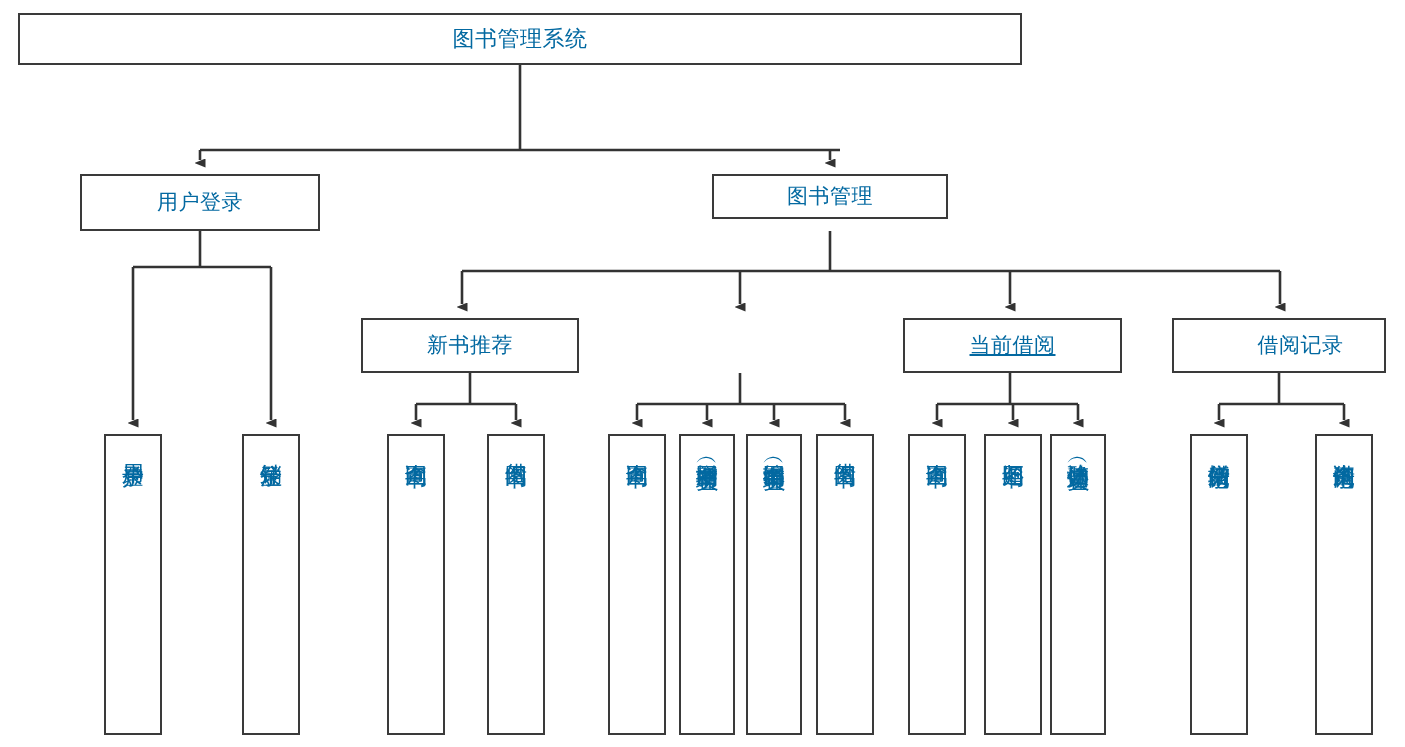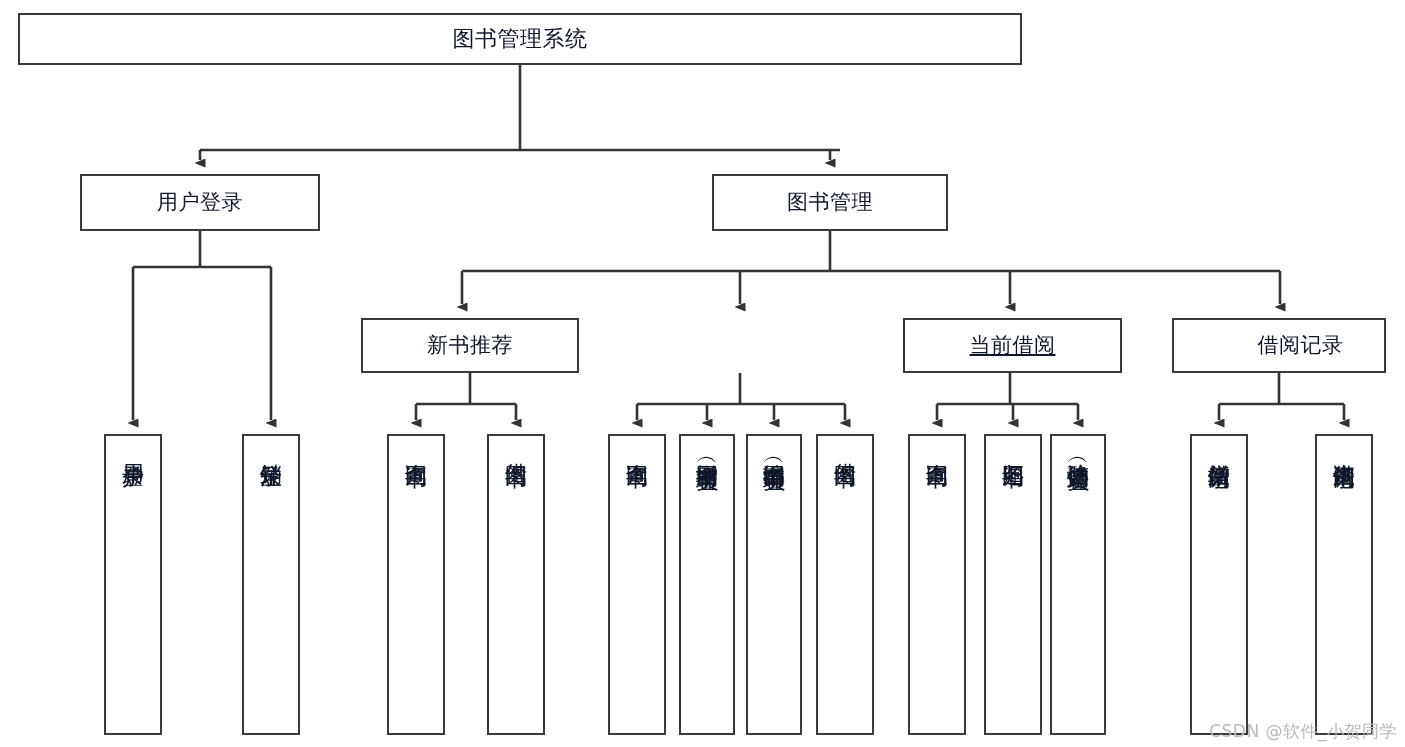--- a/index.html
+++ b/index.html
@@ -26,21 +26,21 @@
     pointer-events: none;
   }
   .node {
     position: absolute;
     box-sizing: border-box;
     border: 2px solid #3a3a3a;
     background: #ffffff;
     display: flex;
     align-items: center;
     justify-content: center;
-    color: #0f172a;
+    color: #0369a1;
   }
   .node .lbl {
     display: block;
     text-align: center;
     line-height: 1.22;
     letter-spacing: 0.5px;
   }
   
   .node.h .lbl {
     font-size: 21px;
@@ -129,21 +129,21 @@
   </svg>
 
   <div class="node h root" style="left:18px;top:13px;width:1004px;height:52px;">
     <span class="lbl">图书管理系统</span>
   </div>
 
   <div class="node h" style="left:80px;top:174px;width:240px;height:57px;">
     <span class="lbl">用户登录</span>
   </div>
 
-  <div class="node h" style="left:712px;top:174px;width:236px;height:57px;">
+  <div class="node h" style="left:712px;top:174px;width:236px;height:45px;">
     <span class="lbl">图书管理</span>
   </div>
 
   <div class="node h" style="left:361px;top:318px;width:218px;height:55px;">
     <span class="lbl">新书推荐</span>
   </div>
 
 
   <div class="node h" style="left:903px;top:318px;width:219px;height:55px;text-decoration:underline;">
     <span class="lbl">当前借阅</span>
@@ -198,15 +198,14 @@
   </div>
 
   <div class="node v" style="left:1190px;top:434px;width:58px;height:301px;">
     <span class="lbl">新增借阅记录</span>
   </div>
 
   <div class="node v" style="left:1315px;top:434px;width:58px;height:301px;">
     <span class="lbl">查询借阅记录</span>
   </div>
 
-  <div class="watermark">CSDN @软件_小贺同学</div>
 
 </div>
 
 </body></html>

